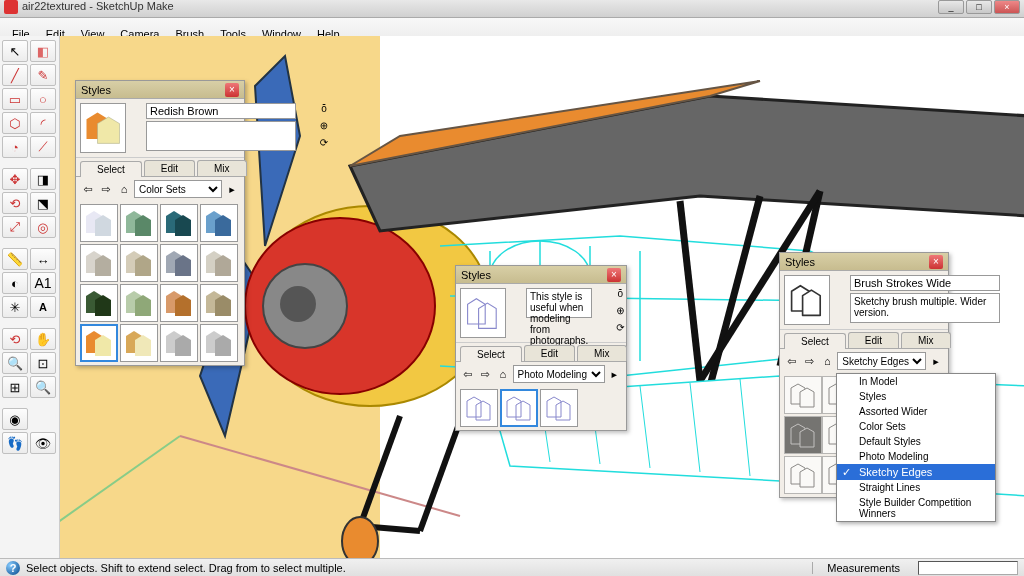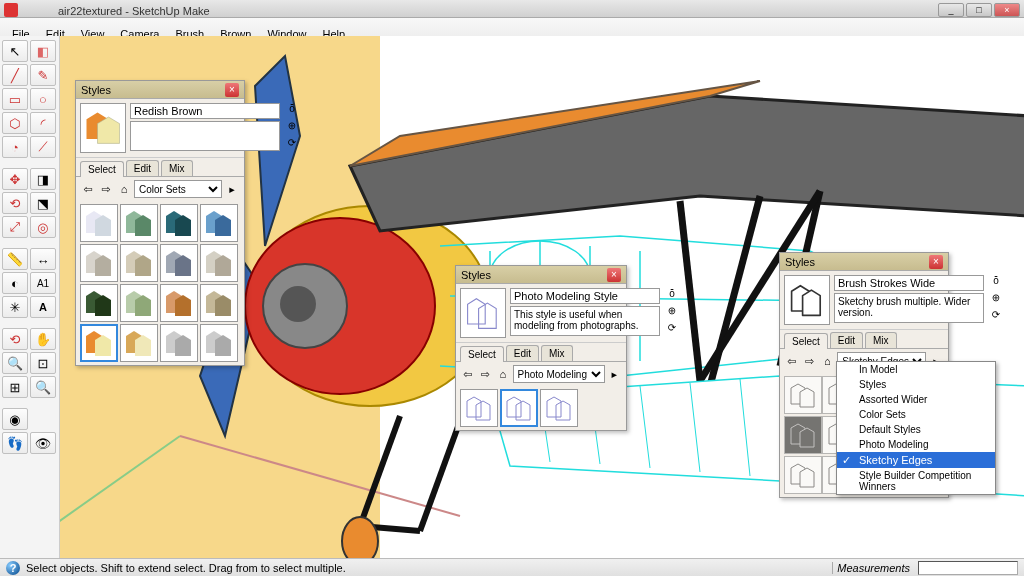--- a/index.html
+++ b/index.html
@@ -1,66 +1,66 @@
 <!DOCTYPE html>
 <html><head>
 <meta charset="utf-8">
 <style>
 * { margin: 0; padding: 0; box-sizing: border-box; font-family: Tahoma, sans-serif; font-size: 11px; }
 body { width: 1024px; height: 576px; background: #fff; overflow: hidden; position: relative; }
 
-.titlebar { height: 18px; background: linear-gradient(to bottom, #e8e8e8, #d0d0d0); display: flex; align-items: flex-end; padding: 0 4px; border-bottom: 1px solid #aaa; gap: 36px; }
+.titlebar { height: 18px; background: linear-gradient(to bottom, #e8e8e8, #d0d0d0); display: flex; align-items: flex-start; padding: 0 4px; border-bottom: 1px solid #aaa; }
 .titlebar .icon { width: 14px; height: 14px; background: #d33; border-radius: 2px; margin-right: 4px; }
 .titlebar .title { flex: 1; color: #333; }
 .winbtns { display: flex; gap: 2px; }
 .winbtn { width: 26px; height: 14px; background: linear-gradient(to bottom, #e8e8e8, #c8c8c8); border: 1px solid #999; border-radius: 2px; display: flex; align-items: center; justify-content: center; font-size: 9px; }
 .winbtn.close { background: linear-gradient(to bottom, #e88, #c55); color: #fff; }
 
 .menubar { height: 32px; background: linear-gradient(to bottom, #f8f8f8, #e8e8e8); display: flex; align-items: center; padding: 0 4px; border-bottom: 1px solid #ccc; }
 .menubar span { padding: 0 8px; cursor: default; }
 
 .toolbar-left { position: absolute; left: 0; top: 36px; width: 60px; bottom: 18px; background: #f4f4f4; border-right: 1px solid #ccc; padding: 4px 2px; display: flex; flex-direction: column; gap: 2px; }
 .toolrow { display: flex; gap: 2px; }
 .toolbtn { width: 26px; height: 22px; background: linear-gradient(to bottom, #fdfdfd, #ececec); border: 1px solid #c0c0c0; border-radius: 2px; display: flex; align-items: center; justify-content: center; font-size: 13px; }
 
 .viewport { position: absolute; left: 60px; top: 36px; right: 0; bottom: 18px; overflow: hidden; background: #fff; }
 
 .airplane { position: absolute; left: 0; top: 0; width: 100%; height: 100%; }
 .band-yellow { position: absolute; left: 0; top: 0; width: 320px; height: 100%; background: #f7d88a; }
 
 .statusbar { position: absolute; left: 0; right: 0; bottom: 0; height: 18px; background: linear-gradient(to bottom, #f0f0f0, #e0e0e0); border-top: 1px solid #bbb; display: flex; align-items: center; padding: 0 6px; }
 .statusbar .help-icon { width: 14px; height: 14px; border-radius: 50%; background: radial-gradient(circle at 30% 30%, #8cf, #048); display: flex; align-items: center; justify-content: center; color: #fff; font-weight: bold; margin-right: 6px; }
-.statusbar .measurements { margin-left: auto; border-left: 1px solid #aaa; padding: 0 4px; font-style: italic; }
+.statusbar .measurements { margin-left: auto; border-left: 1px solid #aaa; padding: 0 14px; }
 .statusbar .measure-box { width: 100px; height: 14px; background: #fff; border: 1px inset #aaa; margin-left: 4px; }
 
 
 .panel { position: absolute; background: #f2eee8; border: 1px solid #999; box-shadow: 2px 2px 4px rgba(0,0,0,0.25); }
 .panel-title { height: 18px; background: linear-gradient(to bottom, #d8cfa6, #c7bc8f); display: flex; align-items: center; padding: 0 5px; font-weight: normal; border-bottom: 1px solid #aaa; }
 .panel-title .close { margin-left: auto; width: 14px; height: 14px; background: linear-gradient(to bottom, #e77, #c33); color: #fff; border-radius: 2px; text-align: center; line-height: 13px; font-size: 10px; }
-.panel-header { display: flex; padding: 4px; gap: 4px; border-bottom: 1px solid #ccc; }
+.panel-header { display: flex; padding: 4px; gap: 20px; border-bottom: 1px solid #ccc; }
 .panel-thumb { width: 50px; height: 50px; border: 1px solid #999; background: #fff; display: flex; align-items: center; justify-content: center; }
 .panel-thumb svg { width: 44px; height: 44px; }
 .panel-info { flex: 1; display: flex; flex-direction: column; gap: 2px; }
 .panel-info input { height: 16px; border: 1px solid #999; padding: 0 3px; background: #fff; }
 .panel-info .desc { height: 30px; border: 1px solid #999; background: #fff; padding: 2px 3px; font-size: 10px; line-height: 11px; }
 .panel-ctrls { width: 18px; display: flex; flex-direction: column; gap: 3px; }
 .panel-ctrls div { width: 16px; height: 14px; text-align: center; font-size: 10px; }
 .panel-tabs { display: flex; padding: 2px 4px 0; gap: 2px; border-bottom: 1px solid #aaa; }
-.panel-tab { padding: 2px 7px; border: 1px solid #aaa; border-bottom: none; background: #e8e4d8; border-radius: 3px 3px 0 0; font-size: 10px; }
+.panel-tab { padding: 2px 16px; border: 1px solid #aaa; border-bottom: none; background: #e8e4d8; border-radius: 3px 3px 0 0; font-size: 10px; }
 .panel-tab.active { background: #f2eee8; position: relative; top: 1px; }
 .panel-nav { display: flex; align-items: center; gap: 2px; padding: 3px 4px; }
 .panel-nav .nb { width: 16px; height: 16px; display: flex; align-items: center; justify-content: center; border: 1px solid transparent; }
 .panel-nav select { flex: 1; height: 18px; border: 1px solid #999; background: #fff; font-size: 10px; }
 .panel-grid { padding: 3px 4px; display: grid; grid-template-columns: repeat(4, 38px); gap: 2px; }
 .panel-grid.small { grid-template-columns: repeat(3, 38px); }
 .swatch { width: 38px; height: 38px; border: 1px solid #999; background: #fff; display: flex; align-items: center; justify-content: center; }
 .swatch.sel { border: 2px solid #3388dd; }
 .swatch svg { width: 34px; height: 34px; }
 
-.dropdown-menu { position: absolute; background: #fff; border: 1px solid #888; box-shadow: 2px 2px 4px rgba(0,0,0,0.3); min-width: 160px; z-index: 10; }
+.dropdown-menu { position: absolute; background: #fff; border: 1px solid #888; box-shadow: 2px 2px 4px rgba(0,0,0,0.3); min-width: 160px; z-index: 10; margin-top: 12px; }
 .dropdown-menu .item { padding: 2px 8px 2px 22px; font-size: 10px; position: relative; }
 .dropdown-menu .item.sel { background: #2a6ed8; color: #fff; }
 .dropdown-menu .item .chk { position: absolute; left: 5px; }
 </style>
 </head>
 <body>
 
 <div class="titlebar">
   <div class="icon"></div>
   <div class="title">air22textured - SketchUp Make</div>
@@ -70,21 +70,21 @@
     <div class="winbtn close">×</div>
   </div>
 </div>
 
 <div class="menubar">
   <span>File</span>
   <span>Edit</span>
   <span>View</span>
   <span>Camera</span>
   <span>Brush</span>
-  <span>Brown</span>
+  <span>Tools</span>
   <span>Window</span>
   <span>Help</span>
 </div>
 
 <div class="toolbar-left">
   <div class="toolrow">
       <div class="toolbtn">↖</div>
       <div class="toolbtn" style="color:#d66">◧</div>
     </div>
   <div class="toolrow">
@@ -117,21 +117,21 @@
       <div class="toolbtn" style="color:#c33">◎</div>
     </div>
   <div style="height:6px"></div>
   <div class="toolrow">
       <div class="toolbtn">📏</div>
       <div class="toolbtn">↔</div>
     </div>
   <div class="toolrow">
       <div class="toolbtn">◐</div>
       <div class="toolbtn">
-        <span style="font-size:10px">A1</span>
+        <span style="font-size:14px">A1</span>
       </div>
     </div>
   <div class="toolrow">
       <div class="toolbtn">✳</div>
       <div class="toolbtn">
         <b>A</b>
       </div>
     </div>
   <div style="height:6px"></div>
   <div class="toolrow">
@@ -346,21 +346,20 @@
   <div class="panel-header">
     <div class="panel-thumb">
       <svg viewBox="0 0 40 40">
           <g fill="none" stroke="#88c" stroke-width="1">
             <path d="M6 30 L6 12 L14 7 L22 12 L22 30 Z"></path>
             <path d="M16 34 L16 16 L24 11 L32 16 L32 34 Z"></path>
           </g>
         </svg>
     </div>
     <div class="panel-info">
-      <input value="Photo Modeling Style" style="">
       <div class="desc">This style is useful when modeling from photographs.</div>
     </div>
     <div class="panel-ctrls">
       <div>ŏ</div>
       <div>⊕</div>
       <div>⟳</div>
     </div>
   </div>
   <div class="panel-tabs">
     <div class="panel-tab active">Select</div>
@@ -537,20 +536,21 @@
       </div>
   </div>
   <div class="dropdown-menu" style="left:56px; top:108px;">
     <div class="item">In Model</div>
     <div class="item">Styles</div>
     <div class="item">Assorted Wider</div>
     <div class="item">Color Sets</div>
     <div class="item">Default Styles</div>
     <div class="item">Photo Modeling</div>
     <div class="item sel"><span class="chk">✓</span><span>Sketchy Edges</span></div>
+    <div class="item">Straight Lines</div>
     <div class="item">Style Builder Competition Winners</div>
   </div>
 </div>
 
 <div class="statusbar">
   <div class="help-icon">?</div>
   <span>Select objects. Shift to extend select. Drag from to select multiple.</span>
   <span class="measurements">Measurements</span>
   <div class="measure-box"></div>
 </div>

